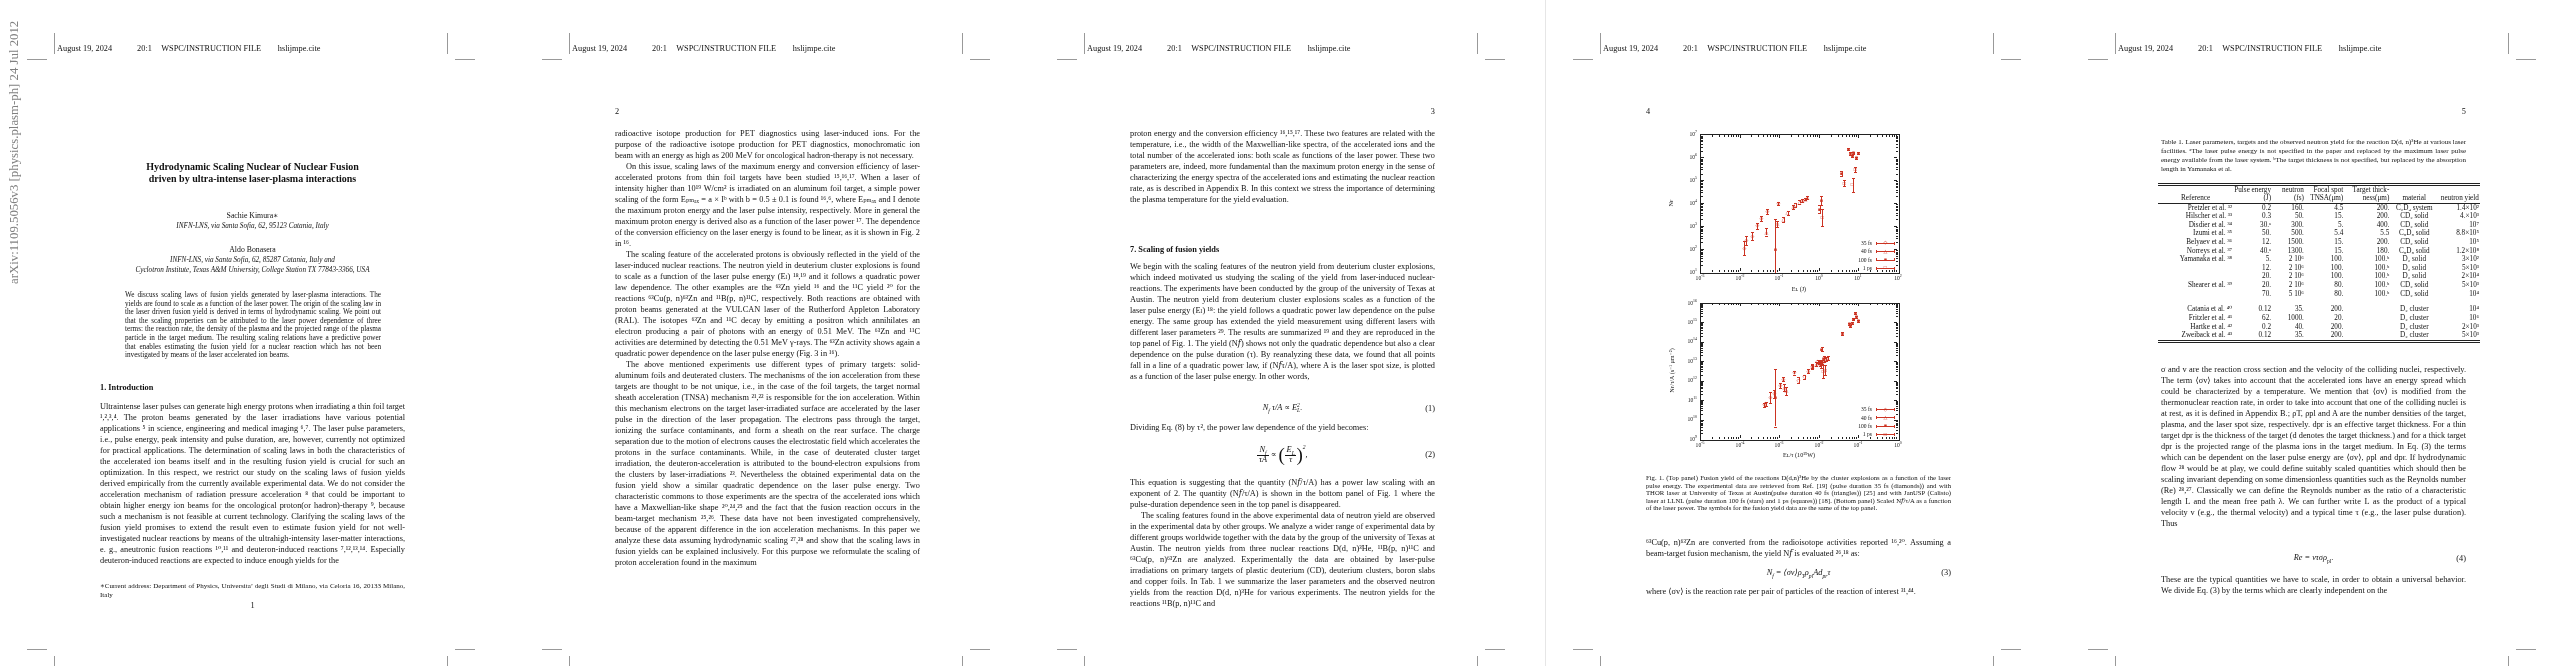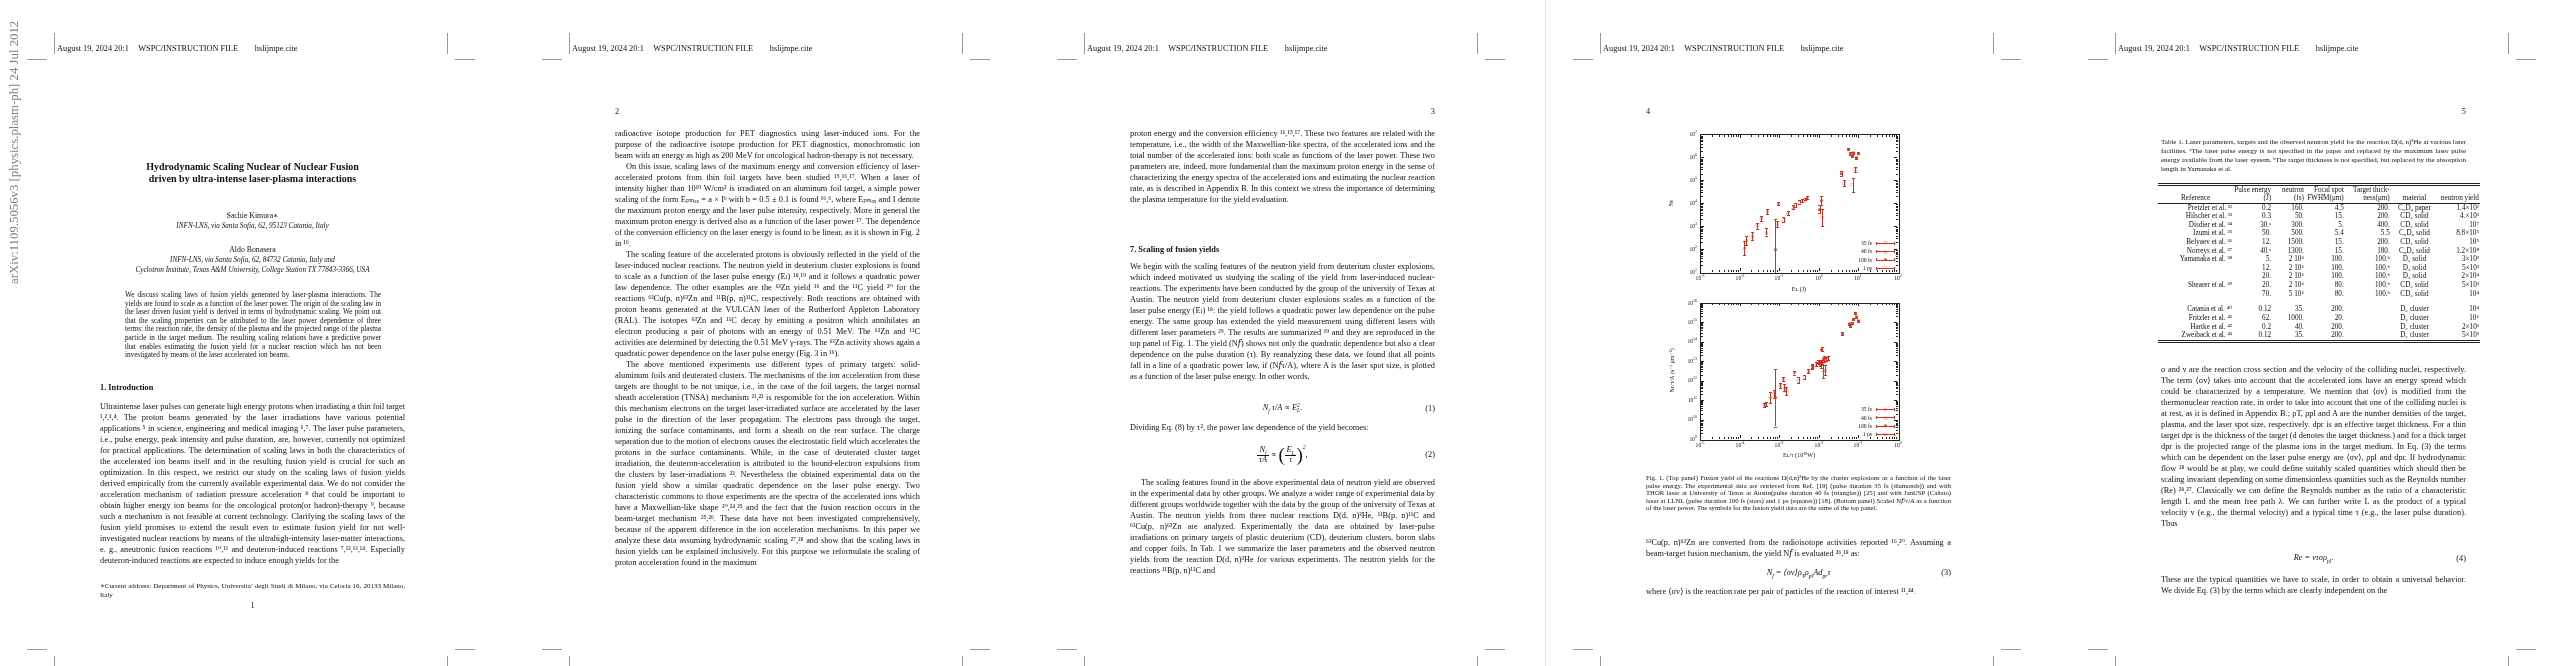--- a/index.html
+++ b/index.html
@@ -1,21 +1,21 @@
 <!DOCTYPE html>
 <html style="font-size:9px"><head>
 <meta charset="utf-8">
 <style>
   html,body{margin:0;padding:0;background:#ffffff;}
   #canvas{position:relative;width:2576px;height:667px;background:#fff;overflow:hidden;
           font-family:"Liberation Serif","DejaVu Serif",serif;color:#111;}
   .page{position:absolute;top:0;width:515px;height:667px;background:#fff;border-right:0.6px solid #e6e6e6;}
   .abs{position:absolute;}
   .header{position:absolute;top:44px;left:57px;font-size:8.3px;white-space:nowrap;color:#111;}
-  .header .h-time{margin-left:2px;}
+  .header .h-time{margin-left:25px;}
   .header .h-file{margin-left:9.4px;}
   .header .h-name{margin-left:16.7px;}
   .cmark{position:absolute;background:#999;}
   .pagenum{position:absolute;font-size:8.3px;}
   .body-col{position:absolute;left:100px;width:305px;font-size:8.3px;line-height:11px;text-align:justify;}
   .body-col p{margin:0;}
   .body-col p.ind{text-indent:11px;}
   .sechead{position:absolute;left:100px;width:305px;font-weight:bold;font-size:8.3px;}
   .title{position:absolute;left:100px;width:305px;text-align:center;font-weight:bold;font-size:10px;line-height:12.2px;}
   .centerline{position:absolute;left:100px;width:305px;text-align:center;}
@@ -71,21 +71,21 @@
   <div class="page" id="pg1" style="left:0">
     <div class="watermark">arXiv:1109.5056v3  [physics.plasm-ph]  24 Jul 2012</div>
     <div class="header">
       <span>August 19, 2024</span><span class="h-time">20:1</span><span class="h-file">WSPC/INSTRUCTION FILE</span><span class="h-name">hslijmpe.cite</span>
     </div>
     <div class="title" style="top:161px">Hydrodynamic Scaling Nuclear of Nuclear Fusion</div>
     <div class="title" style="top:173px">driven by ultra-intense laser-plasma interactions</div>
     <div class="centerline authname" style="top:211px">Sachie Kimura∗</div>
     <div class="centerline affil" style="top:222px">INFN-LNS, via Santa Sofia, 62, 95123 Catania, Italy</div>
     <div class="centerline authname" style="top:245px">Aldo Bonasera</div>
-    <div class="centerline affil" style="top:256px">INFN-LNS, via Santa Sofia, 62, 84732 Catania, Italy and</div>
+    <div class="centerline affil" style="top:256px">INFN-LNS, via Santa Sofia, 62, 85287 Catania, Italy and</div>
     <div class="centerline affil" style="top:266px">Cyclotron Institute, Texas A&amp;M University, College Station TX 77843-3366, USA</div>
     <div class="abstract" style="top:291px">We discuss scaling laws of fusion yields generated by laser-plasma interactions. The yields are found to scale as a function of the laser power. The origin of the scaling law in the laser driven fusion yield is derived in terms of hydrodynamic scaling. We point out that the scaling properties can be attributed to the laser power dependence of three terms: the reaction rate, the density of the plasma and the projected range of the plasma particle in the target medium. The resulting scaling relations have a predictive power that enables estimating the fusion yield for a nuclear reaction which has not been investigated by means of the laser accelerated ion beams.</div>
     <div class="sechead" style="top:383px">1.  Introduction</div>
     <div class="body-col" style="top:401px">
       <p>Ultraintense laser pulses can generate high energy protons when irradiating a thin foil target ¹,²,³,⁴. The proton beams generated by the laser irradiations have various potential applications ⁵ in science, engineering and medical imaging ⁶,⁷. The laser pulse parameters, i.e., pulse energy, peak intensity and pulse duration, are, however, currently not optimized for practical applications. The determination of scaling laws in both the characteristics of the accelerated ion beams itself and in the resulting fusion yield is crucial for such an optimization. In this respect, we restrict our study on the scaling laws of fusion yields derived empirically from the currently available experimental data. We do not consider the acceleration mechanism of radiation pressure acceleration ⁸ that could be important to obtain higher energy ion beams for the oncological proton(or hadron)-therapy ⁹, because such a mechanism is not feasible at current technology. Clarifying the scaling laws of the fusion yield promises to extend the result even to estimate fusion yield for not well-investigated nuclear reactions by means of the ultrahigh-intensity laser-matter interactions, e. g., aneutronic fusion reactions ¹⁰,¹¹ and deuteron-induced reactions ⁷,¹²,¹³,¹⁴. Especially deuteron-induced reactions are expected to induce enough yields for the</p>
     </div>
     <div class="footnote" style="top:582px">∗Current address: Department of Physics, Universita’ degli Studi di Milano, via Celoria 16, 20133 Milano, Italy</div>
     <div class="pagenum" style="top:601px;left:100px;width:305px;text-align:center">1</div>
   <div class="cmark" style="left: 54px; top: 33px; width: 0.6px; height: 21px;"></div>
       <div class="cmark" style="left: 27px; top: 59px; width: 20px; height: 0.6px;"></div>
@@ -137,20 +137,21 @@
     <div class="body-col" style="top:422px">
       <p>Dividing Eq. (8) by τ², the power law dependence of the yield becomes:</p>
     </div>
     <div class="eq" style="top:442px;height:25.6px;line-height:25.6px">
       <span class="frac"><span class="ftop"><span>N</span><sub>f</sub></span><span class="fbot">τA</span></span>
       <span>∝</span>
       <span class="bigp">(</span><span class="frac"><span class="ftop"><span>E</span><sub>L</sub></span><span class="fbot">τ</span></span><span class="bigp">)</span><sup style="vertical-align:7.8px">2</sup><span>,</span>
       <span class="eqnum">(2)</span>
     </div>
     <div class="body-col" style="top:477px">
+      <p>This equation is suggesting that the quantity (N𝑓/τ/A) has a power law scaling with an exponent of 2. The quantity (N𝑓/τ/A) is shown in the bottom panel of Fig. 1 where the pulse-duration dependence seen in the top panel is disappeared.</p>
       <p class="ind">The scaling features found in the above experimental data of neutron yield are observed in the experimental data by other groups. We analyze a wider range of experimental data by different groups worldwide together with the data by the group of the university of Texas at Austin. The neutron yields from three nuclear reactions D(d, n)³He, ¹¹B(p, n)¹¹C and ⁶³Cu(p, n)⁶³Zn are analyzed. Experimentally the data are obtained by laser-pulse irradiations on primary targets of plastic deuterium (CD), deuterium clusters, boron slabs and copper foils. In Tab. 1 we summarize the laser parameters and the observed neutron yields from the reaction D(d, n)³He for various experiments. The neutron yields for the reactions ¹¹B(p, n)¹¹C and</p>
     </div>
   <div class="cmark" style="left: 54px; top: 33px; width: 0.6px; height: 21px;"></div>
       <div class="cmark" style="left: 27px; top: 59px; width: 20px; height: 0.6px;"></div>
       <div class="cmark" style="left: 447px; top: 33px; width: 0.6px; height: 21px;"></div>
       <div class="cmark" style="left: 455px; top: 59px; width: 20px; height: 0.6px;"></div>
       <div class="cmark" style="left: 27px; top: 649px; width: 20px; height: 0.6px;"></div>
       <div class="cmark" style="left: 54px; top: 656px; width: 0.6px; height: 11px;"></div>
       <div class="cmark" style="left: 455px; top: 649px; width: 20px; height: 0.6px;"></div>
       <div class="cmark" style="left: 447px; top: 656px; width: 0.6px; height: 11px;"></div>
@@ -956,42 +957,42 @@
               <th class="num" style="border-bottom: 0.6px solid rgb(34, 34, 34);">
                 <span class="hdr2">Pulse energy</span>
                 <span class="hdr2">(J)</span>
               </th>
               <th class="num" style="border-bottom: 0.6px solid rgb(34, 34, 34);">
                 <span class="hdr2">neutron</span>
                 <span class="hdr2">(fs)</span>
               </th>
               <th class="num" style="border-bottom: 0.6px solid rgb(34, 34, 34);">
                 <span class="hdr2">Focal spot</span>
-                <span class="hdr2">FWHM(μm)</span>
+                <span class="hdr2">TNSA(μm)</span>
               </th>
               <th class="num" style="border-bottom: 0.6px solid rgb(34, 34, 34);">
                 <span class="hdr2">Target thick-</span>
                 <span class="hdr2">ness(μm)</span>
               </th>
               <th class="ctr" style="border-bottom: 0.6px solid rgb(34, 34, 34);">
                 <span class="hdr2">material</span>
               </th>
               <th class="num" style="border-bottom: 0.6px solid rgb(34, 34, 34);">
                 <span class="hdr2">neutron yield</span>
               </th>
             </tr>
           </thead>
         <tbody>
             <tr>
               <td class="num">Pretzler et al. ³²</td>
               <td class="num">0.2</td>
               <td class="num">160.</td>
               <td class="num">4.5</td>
               <td class="num">200.</td>
-              <td class="ctr">C₂D₄ paper</td>
+              <td class="ctr">C₂D₄ system</td>
               <td class="num">1.4×10²</td>
             </tr>
             <tr>
               <td class="num">Hilscher et al. ³³</td>
               <td class="num">0.3</td>
               <td class="num">50.</td>
               <td class="num">15.</td>
               <td class="num">200.</td>
               <td class="ctr">CD₂ solid</td>
               <td class="num">4.×10³</td>

